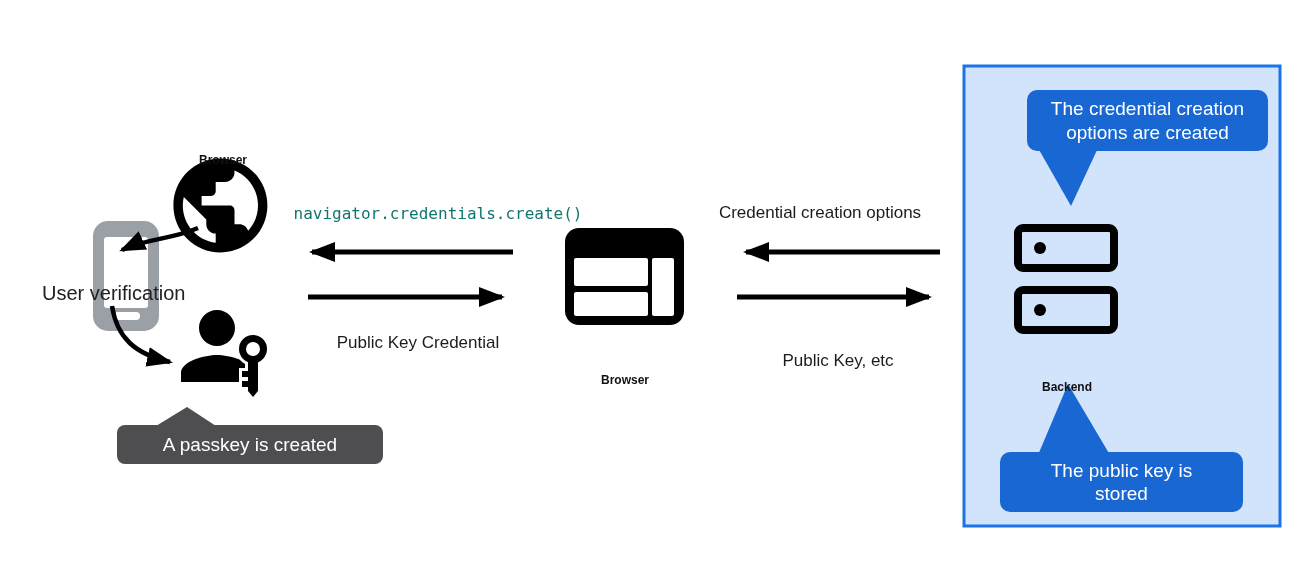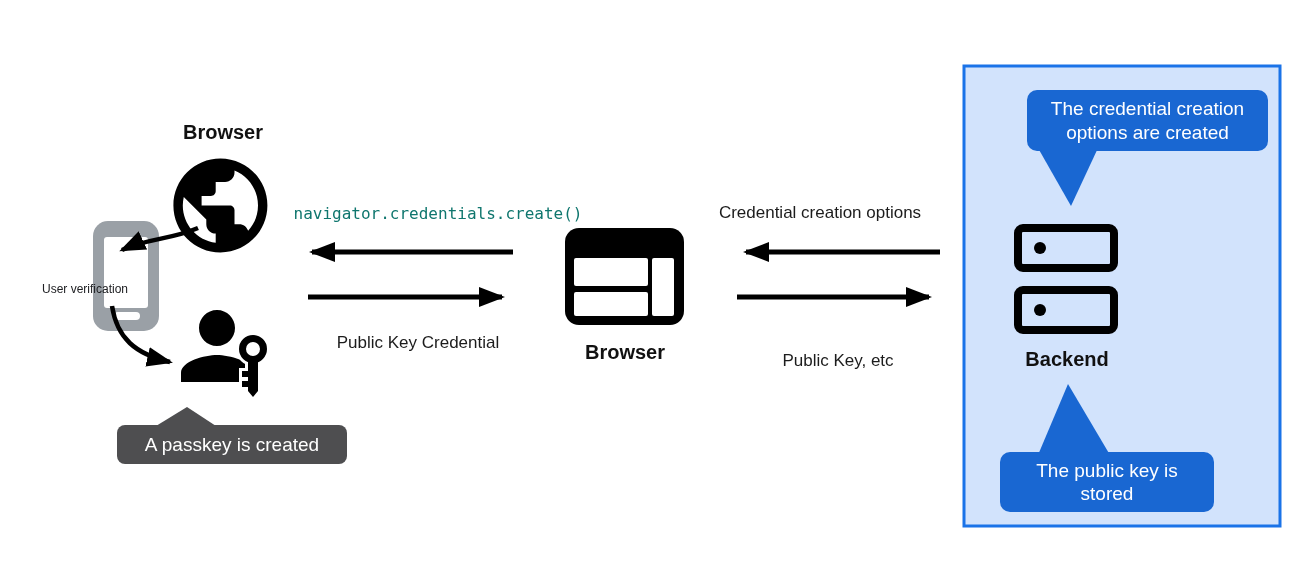--- a/index.html
+++ b/index.html
@@ -10,35 +10,35 @@
     --phone-gray:#9aa0a6;
     --ink:#000000;
     --text-dark:#202124;
   }
   *{margin:0;padding:0;box-sizing:border-box;}
   body{background:#fff;font-family:"Liberation Sans",sans-serif;}
   .stage{position:relative;width:1310px;height:568px;background:#fff;overflow:hidden;}
   .layer{position:absolute;left:0;top:0;}
   .txt{position:absolute;white-space:nowrap;color:var(--text-dark);}
   .center{transform:translateX(-50%);}
-  .lbl-bold{font-size:20px;font-weight:700;color:#111;}
+  .lbl-bold{font-size:12px;font-weight:700;color:#111;margin-top:32px;}
   .arrow-lbl{font-size:17px;color:#1c1c1c;}
   .code{font-family:"DejaVu Sans Mono",monospace;font-size:16px;color:#0f766e;}
   .tooltip{
-    position:absolute;left:117px;top:425px;width:230px;height:39px;
+    position:absolute;left:117px;top:425px;width:266px;height:39px;
     background:var(--tooltip-gray);border-radius:8px;color:#fff;
     font-size:19px;display:flex;align-items:center;justify-content:center;
   }
   .bubble{
     position:absolute;background:var(--accent-blue);border-radius:10px;color:#fff;
     font-size:19px;line-height:1.22;display:flex;align-items:center;justify-content:center;
     text-align:center;white-space:normal;
   }
   .bubble-top{left:1027px;top:90px;width:241px;height:61px;padding:15px 10px;}
-  .bubble-bottom{left:1000px;top:452px;width:214px;height:60px;padding:0 23px;}
+  .bubble-bottom{left:1000px;top:452px;width:243px;height:60px;padding:0 23px;}
   svg .fill-ink{fill:var(--ink);}
 </style>
 </head>
 <body>
 
 <div class="stage">
 
   <svg class="layer" width="1310" height="568" viewBox="0 0 1310 568">
     <defs>
       <marker id="ah" markerUnits="userSpaceOnUse" markerWidth="26" markerHeight="20" viewBox="0 0 13 10" refX="11.5" refY="5" orient="auto">
@@ -91,21 +91,21 @@
     <path d="M308 297 H502" stroke="#000" stroke-width="5" fill="none" marker-end="url(#ah)"></path>
     <path d="M940 252 H746" stroke="#000" stroke-width="5" fill="none" marker-end="url(#ah)"></path>
     <path d="M737 297 H929" stroke="#000" stroke-width="5" fill="none" marker-end="url(#ah)"></path>
 
     <path d="M198 228 C170 240 148 238 122 250" stroke="#000" stroke-width="4.5" fill="none" marker-end="url(#ah)"></path>
     <path d="M112 306 C117 338 135 354 170 362" stroke="#000" stroke-width="4.5" fill="none" marker-end="url(#ah)"></path>
   </svg>
 
   <div class="txt lbl-bold center" style="left:223px;top:121px;">Browser</div>
 
-  <div class="txt" style="left:42px;top:282px;font-size:12px;">User verification</div>
+  <div class="txt" style="left:42px;top:282px;font-size:20px;">User verification</div>
 
   <div class="txt code center" style="left:438px;top:204px;">navigator.credentials.create()</div>
 
   <div class="txt arrow-lbl center" style="left:418px;top:333px;">Public Key Credential</div>
 
   <div class="txt lbl-bold center" style="left:625px;top:341px;">Browser</div>
 
   <div class="txt arrow-lbl center" style="left:820px;top:203px;">Credential creation options</div>
 
   <div class="txt arrow-lbl center" style="left:838px;top:333px;margin-top:18px;">Public Key, etc</div>

